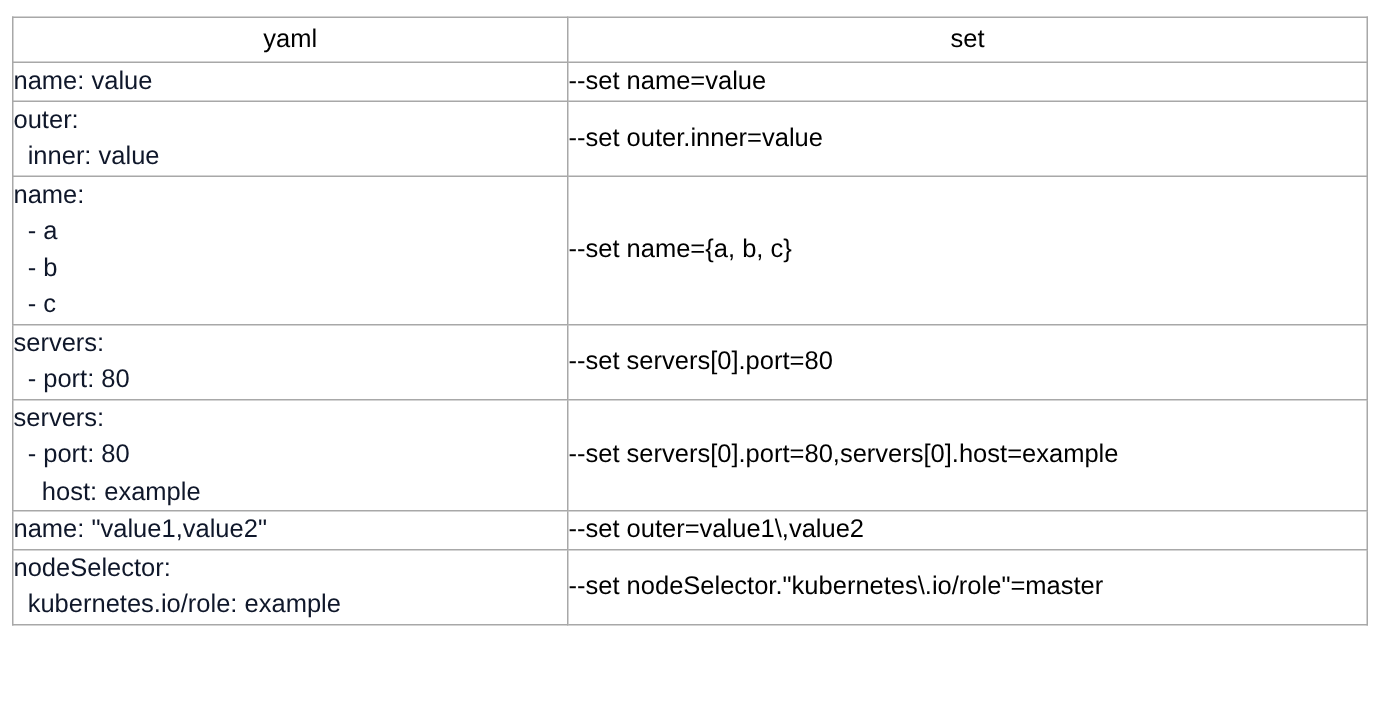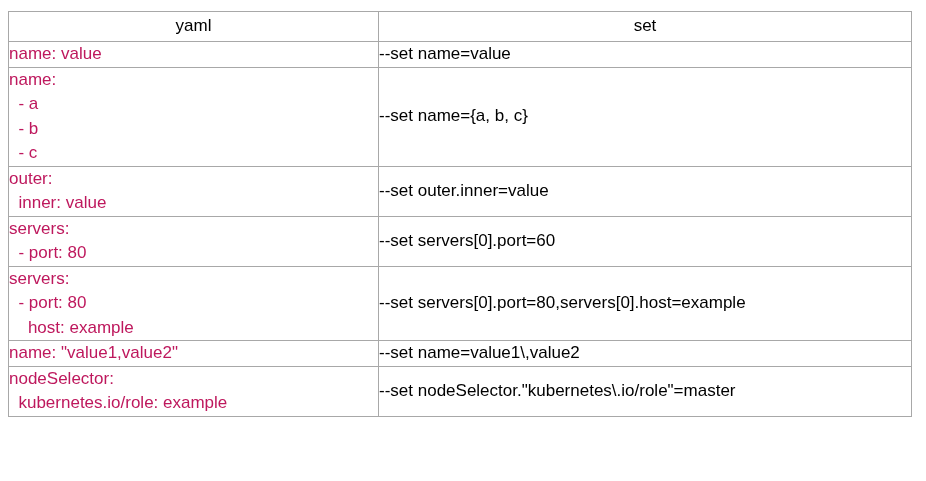--- a/index.html
+++ b/index.html
@@ -58,21 +58,21 @@
   td.set-cell {
     padding: 2px 4px 3px 6px;
     vertical-align: middle;
   }
   .code {
     display: block;
     white-space: pre;
     font-family: "Liberation Sans", sans-serif;
     font-size: 17px;
     line-height: 24.5px;
-    color: #be185d;
+    color: #0f172a;
     letter-spacing: 0px;
   }
   .set-text {
     display: block;
     white-space: pre;
     font-family: "Liberation Sans", sans-serif;
     font-size: 17px;
     line-height: 24.5px;
     color: #000000;
   }
@@ -97,63 +97,63 @@
         <tr>
           <td class="yaml-cell">
               <span class="code">name: value</span>
             </td>
           <td class="set-cell">
               <span class="set-text">--set name=value</span>
             </td>
         </tr>
         <tr>
           <td class="yaml-cell">
+              <span class="code">outer:
+  inner: value</span>
+            </td>
+          <td class="set-cell">
+              <span class="set-text">--set outer.inner=value</span>
+            </td>
+        </tr>
+        <tr>
+          <td class="yaml-cell">
               <span class="code">name:
   - a
   - b
   - c</span>
             </td>
           <td class="set-cell">
               <span class="set-text">--set name={a, b, c}</span>
             </td>
         </tr>
         <tr>
           <td class="yaml-cell">
-              <span class="code">outer:
-  inner: value</span>
-            </td>
-          <td class="set-cell">
-              <span class="set-text">--set outer.inner=value</span>
-            </td>
-        </tr>
-        <tr>
-          <td class="yaml-cell">
               <span class="code">servers:
   - port: 80</span>
             </td>
           <td class="set-cell">
-              <span class="set-text">--set servers[0].port=60</span>
+              <span class="set-text">--set servers[0].port=80</span>
             </td>
         </tr>
         <tr>
           <td class="yaml-cell">
               <span class="code">servers:
   - port: 80
     host: example</span>
             </td>
           <td class="set-cell">
               <span class="set-text">--set servers[0].port=80,servers[0].host=example</span>
             </td>
         </tr>
         <tr>
           <td class="yaml-cell">
               <span class="code">name: "value1,value2"</span>
             </td>
           <td class="set-cell">
-              <span class="set-text">--set name=value1\,value2</span>
+              <span class="set-text">--set outer=value1\,value2</span>
             </td>
         </tr>
         <tr>
           <td class="yaml-cell">
               <span class="code">nodeSelector:
   kubernetes.io/role: example</span>
             </td>
           <td class="set-cell">
               <span class="set-text">--set nodeSelector."kubernetes\.io/role"=master</span>
             </td>

